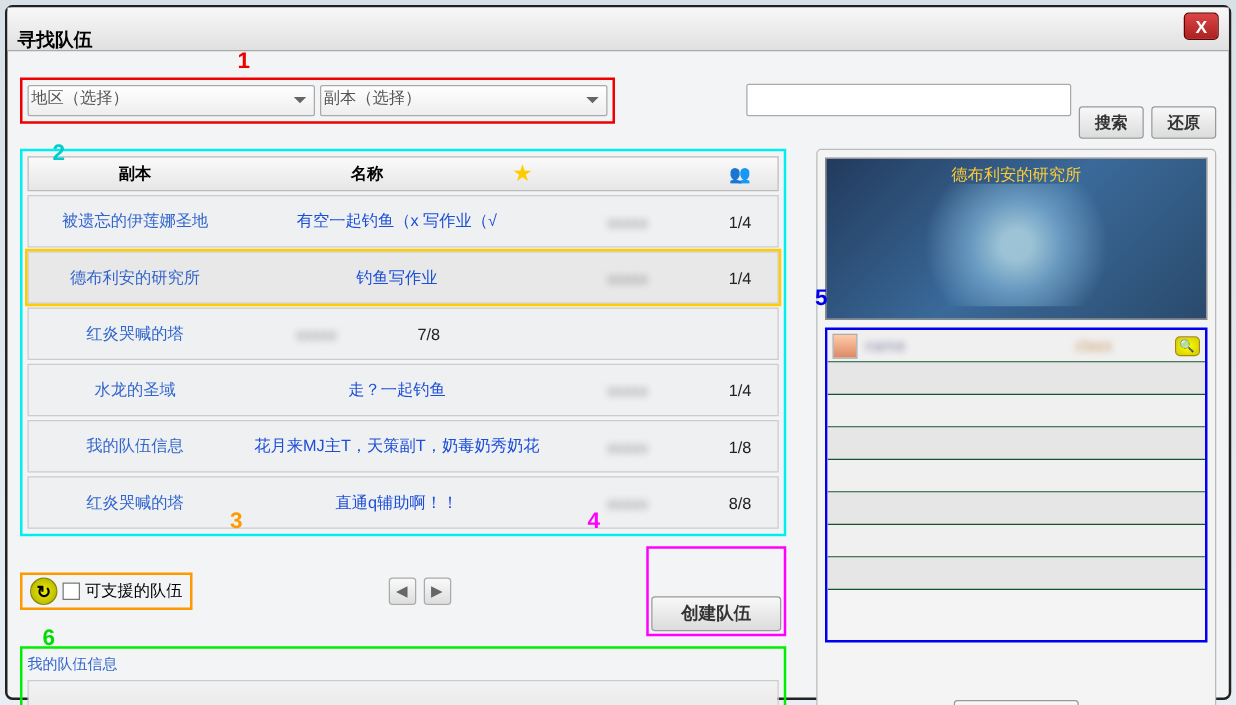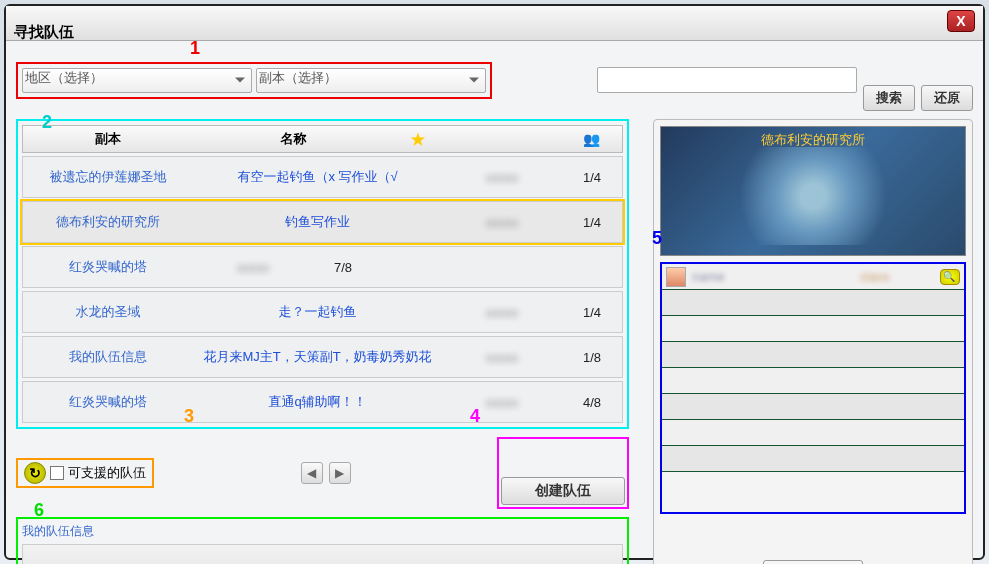--- a/index.html
+++ b/index.html
@@ -111,21 +111,21 @@
   border:1px solid #aaa; border-radius:3px; display:flex; align-items:center; justify-content:center;
   cursor:pointer; color:#666; font-size:12px;
 }
 .page-display {
   width: 100px; height: 24px; border:1px solid #aaa; background:linear-gradient(#fff,#eee);
   display:flex; align-items:center; justify-content:center;
 }
 .create-btn {
   border: 2px solid #f0f; padding: 2px;
 }
-.create-btn .btn { width: 124px; height: 28px; font-size: 14px; }
+.create-btn .btn { width: 104px; height: 28px; font-size: 14px; }
 .my-party {
   border: 2px solid #0e0; padding: 4px; min-height: 80px;
 }
 .my-party-label { color: #3366cc; font-size: 12px; }
 .my-party-body {
   margin-top: 4px; height: 42px; border:1px solid #ccc; background: linear-gradient(#f2f2f2,#e4e4e4);
 }
 .right-panel {
   width: 320px; display:flex; flex-direction:column; gap:6px;
   border: 1px solid #bbb; padding: 6px; background: #f4f4f4; border-radius: 4px;
@@ -232,21 +232,21 @@
             <div class="party-row">
               <div class="col-dungeon">我的队伍信息</div>
               <div class="col-name">花月来MJ主T，天策副T，奶毒奶秀奶花</div>
               <div class="col-blur">xxxxx</div>
               <div class="col-count">1/8</div>
             </div>
             <div class="party-row">
               <div class="col-dungeon">红炎哭喊的塔</div>
               <div class="col-name">直通q辅助啊！！</div>
               <div class="col-blur">xxxxx</div>
-              <div class="col-count">4/8</div>
+              <div class="col-count">8/8</div>
             </div>
           </div>
       </div>
 
       <div class="pager-row">
         <div class="support-box">
           <div class="support-icon">↻</div>
           <div class="checkbox"></div>
           <span>可支援的队伍</span>
         </div>

